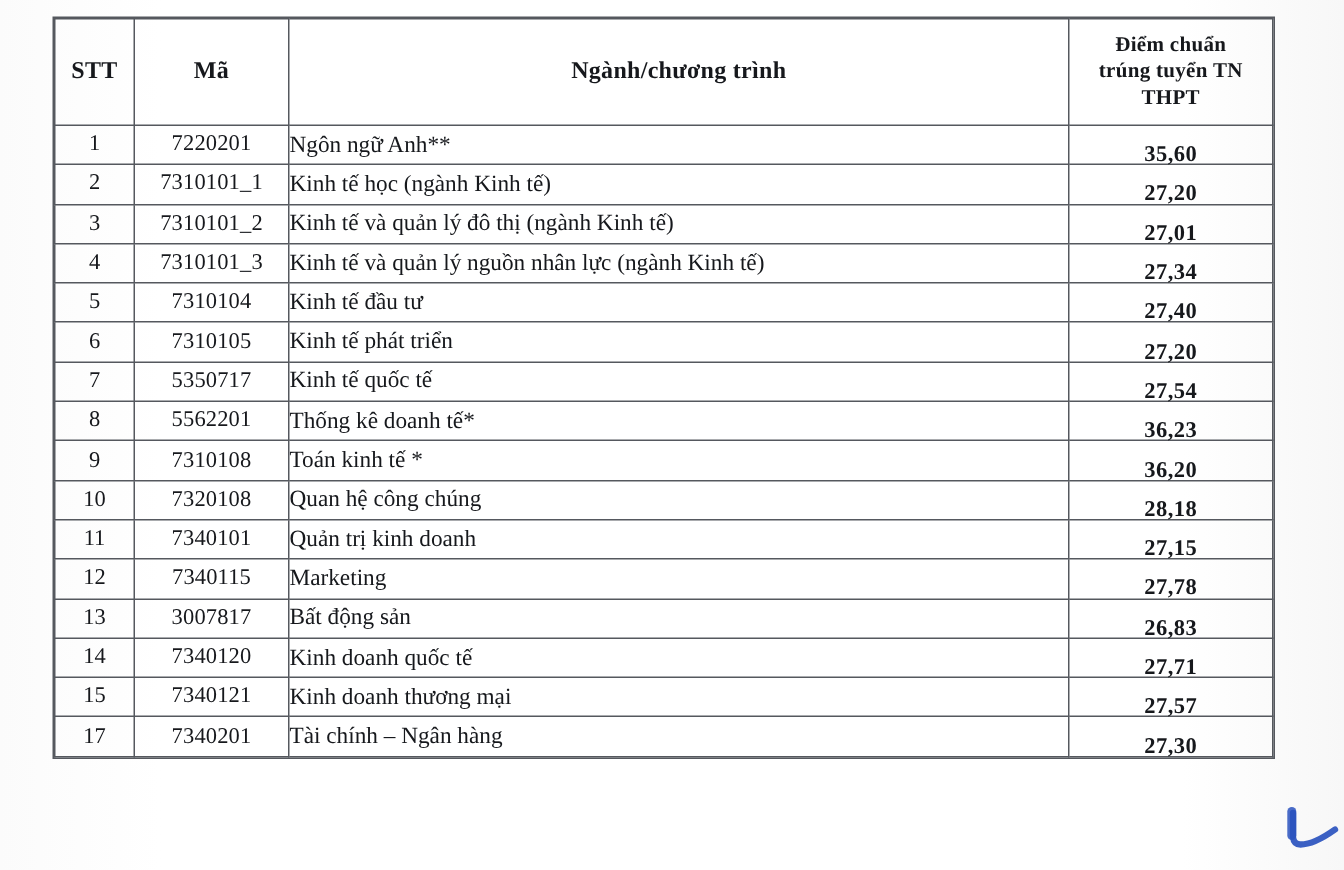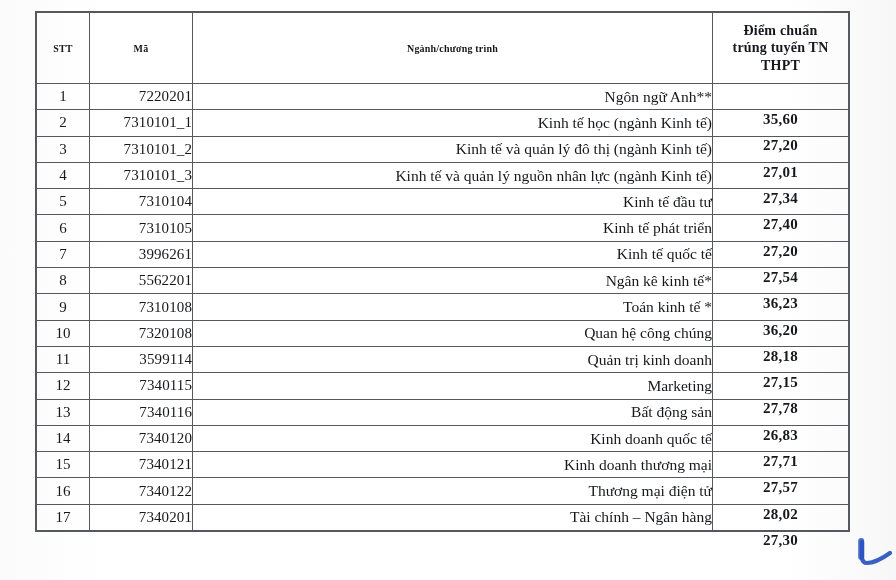--- a/index.html
+++ b/index.html
@@ -53,58 +53,58 @@
   }
 
   col.c-stt   { width: 53px; }
   col.c-ma    { width: 103px; }
   col.c-name  { width: 520px; }
   col.c-score { width: 136px; }
 
   thead th {
     height: 70px;
     font-weight: bold;
-    font-size: 10px;
+    font-size: 16px;
     text-align: center;
     letter-spacing: 0.2px;
   }
   thead th.h-score {
     font-size: 14px;
     line-height: 1.25;
   }
   thead th .hl { display: block; }
 
   tbody tr { height: 26.3px; }
 
   td.cell-stt {
     text-align: center;
     font-size: 15px;
   }
   td.cell-ma {
-    text-align: right;
+    text-align: center;
     font-size: 15px;
     letter-spacing: 0.1px;
   }
   td.cell-name {
-    text-align: right;
+    text-align: left;
     font-size: 15.5px;
     padding-left: 8px;
   }
   td.cell-score {
     text-align: center;
     font-size: 15px;
     font-weight: bold;
     letter-spacing: 0.3px;
     position: relative;
   }
   
   td.cell-score span.sv {
     display: block;
     position: relative;
-    top: 23px;
+    top: 7px;
   }
 
   
   .ink-mark {
     position: absolute;
     left: 856px;
     top: 534px;
     width: 40px;
     height: 40px;
     pointer-events: none;
@@ -179,30 +179,30 @@
         <tr>
           <td class="cell-stt">6</td>
           <td class="cell-ma">7310105</td>
           <td class="cell-name">Kinh tế phát triển</td>
           <td class="cell-score">
             <span class="sv">27,20</span>
           </td>
         </tr>
         <tr>
           <td class="cell-stt">7</td>
-          <td class="cell-ma">3996261</td>
+          <td class="cell-ma">5350717</td>
           <td class="cell-name">Kinh tế quốc tế</td>
           <td class="cell-score">
             <span class="sv">27,54</span>
           </td>
         </tr>
         <tr>
           <td class="cell-stt">8</td>
           <td class="cell-ma">5562201</td>
-          <td class="cell-name">Ngân kê kinh tế*</td>
+          <td class="cell-name">Thống kê doanh tế*</td>
           <td class="cell-score">
             <span class="sv">36,23</span>
           </td>
         </tr>
         <tr>
           <td class="cell-stt">9</td>
           <td class="cell-ma">7310108</td>
           <td class="cell-name">Toán kinh tế *</td>
           <td class="cell-score">
             <span class="sv">36,20</span>
@@ -211,64 +211,56 @@
         <tr>
           <td class="cell-stt">10</td>
           <td class="cell-ma">7320108</td>
           <td class="cell-name">Quan hệ công chúng</td>
           <td class="cell-score">
             <span class="sv">28,18</span>
           </td>
         </tr>
         <tr>
           <td class="cell-stt">11</td>
-          <td class="cell-ma">3599114</td>
+          <td class="cell-ma">7340101</td>
           <td class="cell-name">Quản trị kinh doanh</td>
           <td class="cell-score">
             <span class="sv">27,15</span>
           </td>
         </tr>
         <tr>
           <td class="cell-stt">12</td>
           <td class="cell-ma">7340115</td>
           <td class="cell-name">Marketing</td>
           <td class="cell-score">
             <span class="sv">27,78</span>
           </td>
         </tr>
         <tr>
           <td class="cell-stt">13</td>
-          <td class="cell-ma">7340116</td>
+          <td class="cell-ma">3007817</td>
           <td class="cell-name">Bất động sản</td>
           <td class="cell-score">
             <span class="sv">26,83</span>
           </td>
         </tr>
         <tr>
           <td class="cell-stt">14</td>
           <td class="cell-ma">7340120</td>
           <td class="cell-name">Kinh doanh quốc tế</td>
           <td class="cell-score">
             <span class="sv">27,71</span>
           </td>
         </tr>
         <tr>
           <td class="cell-stt">15</td>
           <td class="cell-ma">7340121</td>
           <td class="cell-name">Kinh doanh thương mại</td>
           <td class="cell-score">
             <span class="sv">27,57</span>
-          </td>
-        </tr>
-        <tr>
-          <td class="cell-stt">16</td>
-          <td class="cell-ma">7340122</td>
-          <td class="cell-name">Thương mại điện tử</td>
-          <td class="cell-score">
-            <span class="sv">28,02</span>
           </td>
         </tr>
         <tr>
           <td class="cell-stt">17</td>
           <td class="cell-ma">7340201</td>
           <td class="cell-name">Tài chính – Ngân hàng</td>
           <td class="cell-score">
             <span class="sv">27,30</span>
           </td>
         </tr>

